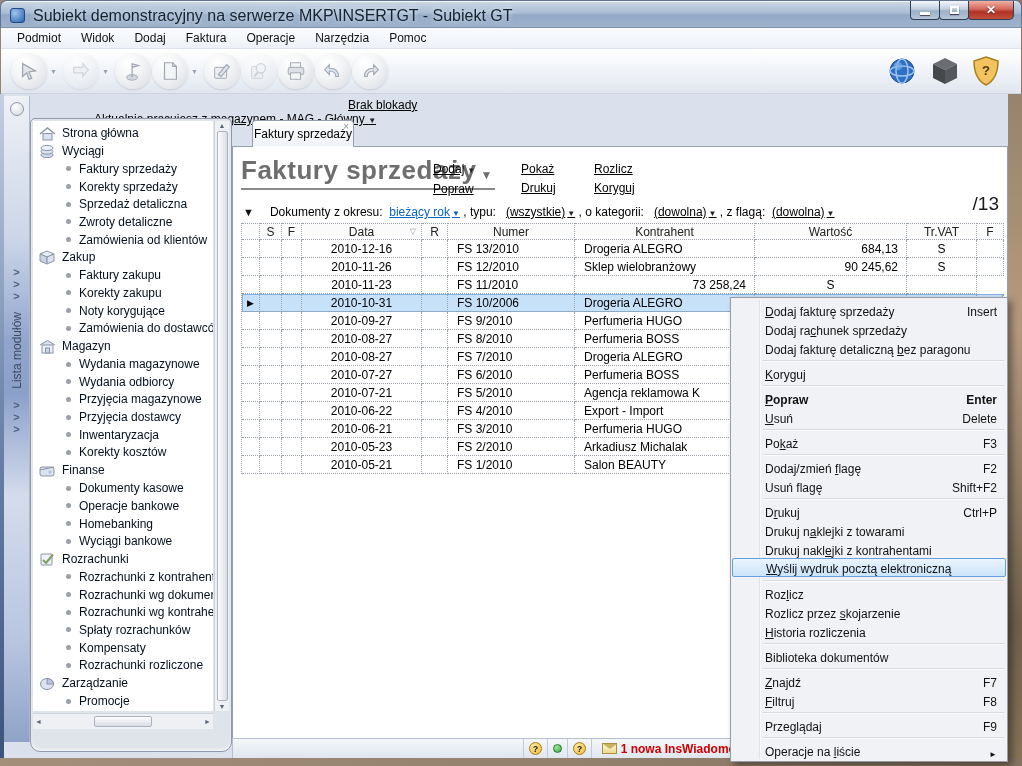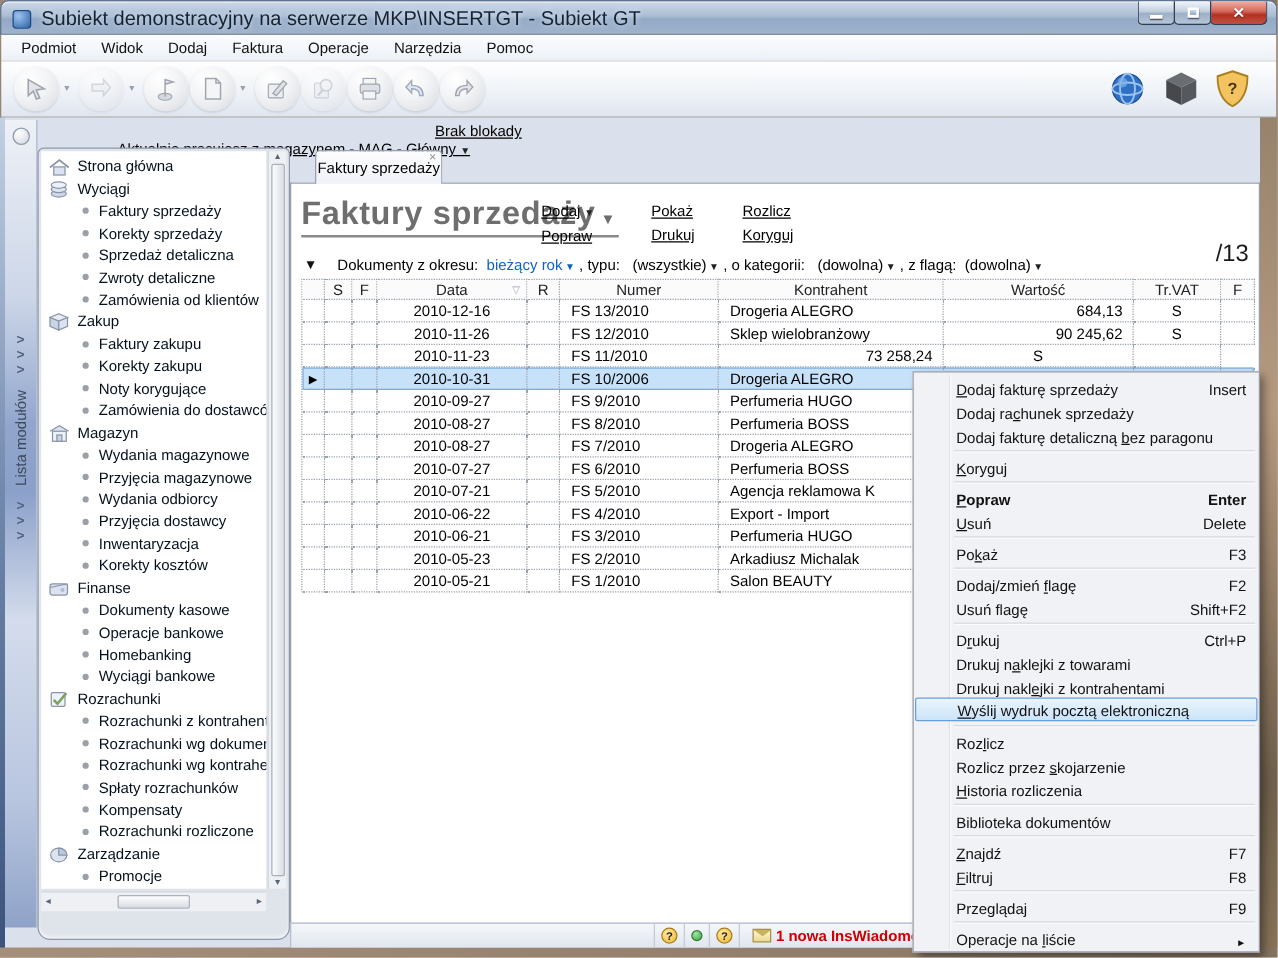--- a/index.html
+++ b/index.html
@@ -92,21 +92,21 @@
 
   #pgtitle{position:absolute;left:8px;top:8px;font-size:26px;font-weight:bold;color:#6e6e6e;
     border-bottom:2px solid #8a8a8a;padding:0 2px 2px 0;letter-spacing:.5px}
   #pgtitle .dda{font-size:12px;color:#6e6e6e;margin-left:4px}
   .acol{position:absolute;top:13px;font-size:12px;line-height:19px}
   .alink{text-decoration:underline;color:#000;cursor:default}
   .alink .dda{margin-left:3px;text-decoration:none;display:inline-block}
 
   #filters{position:absolute;left:10px;top:58px;display:flex;align-items:center;font-size:12px;color:#000;white-space:pre}
   .fun{font-size:11px;color:#111;margin-right:16px}
-  .flink{cursor:default}
+  .flink{text-decoration:underline;cursor:default}
   .flink.blue{color:#0a64c8}
   .flink .dda{margin-left:2px}
   #counter{position:absolute;right:8px;top:46px;font-size:19px;color:#1a1a1a}
 
   
   #table{position:absolute;left:8px;top:76px;width:762px;border-left:1px dotted #9aa2ac}
   .trow{display:grid;height:18px}
   .trow.thead{height:17px}
   .tcell{border-right:1px dotted #9aa2ac;border-bottom:1px dotted #9aa2ac;font-size:12px;color:#000;
     display:flex;align-items:center;justify-content:center;overflow:hidden;white-space:nowrap;position:relative}
@@ -347,25 +347,25 @@
           </svg>
         </span>
         <span>Magazyn</span>
       </div>
       <div class="sub">
         <span class="bullet"></span>
         <span>Wydania magazynowe</span>
       </div>
       <div class="sub">
         <span class="bullet"></span>
+        <span>Wydania odbiorcy</span>
+      </div>
+      <div class="sub">
+        <span class="bullet"></span>
         <span>Przyjęcia magazynowe</span>
-      </div>
-      <div class="sub">
-        <span class="bullet"></span>
-        <span>Wydania odbiorcy</span>
       </div>
       <div class="sub">
         <span class="bullet"></span>
         <span>Przyjęcia dostawcy</span>
       </div>
       <div class="sub">
         <span class="bullet"></span>
         <span>Inwentaryzacja</span>
       </div>
       <div class="sub">

